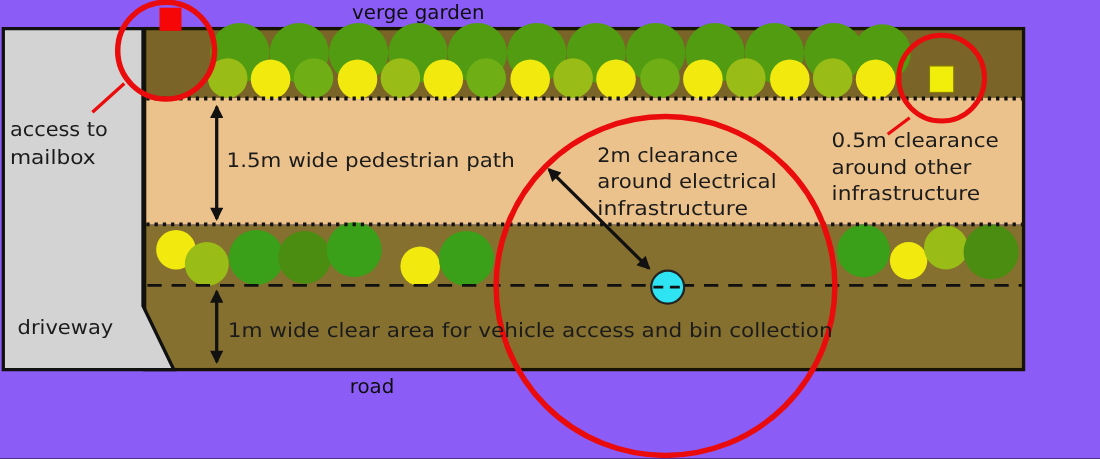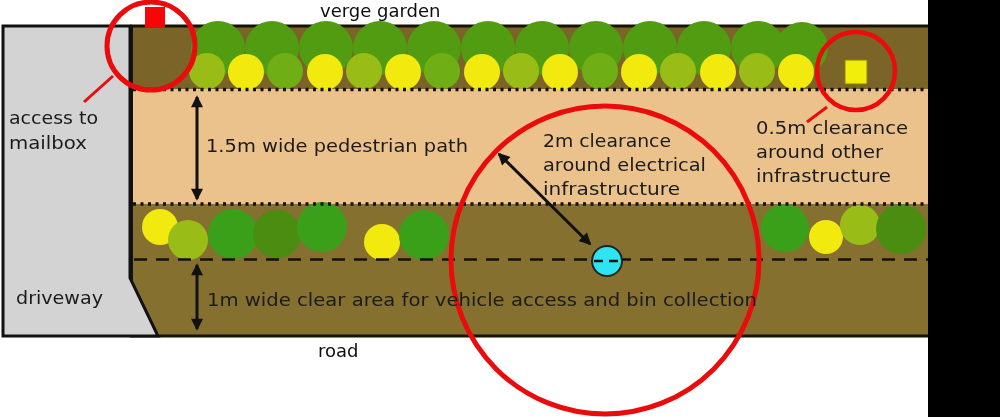--- a/index.html
+++ b/index.html
@@ -1,16 +1,16 @@
 <!DOCTYPE html>
 <html><head>
 <meta charset="utf-8">
 <style>
   html,body{margin:0;padding:0;background:#000;}
-  .stage{position:relative;width:928px;height:417px;background:#ffffff;overflow:hidden;}
+  .stage{position:relative;width:1000px;height:417px;background:#8b5cf6;overflow:hidden;}
   svg{display:block;}
   text{font-family:"DejaVu Sans","Liberation Sans",sans-serif;font-size:18px;fill:#1b1b1b;}
   .ghost{fill:#0e0e0e;}
 </style>
 </head>
 <body>
 
 <div class="stage">
 <svg width="1000" height="417" viewBox="0 0 1000 417">
   <defs>

